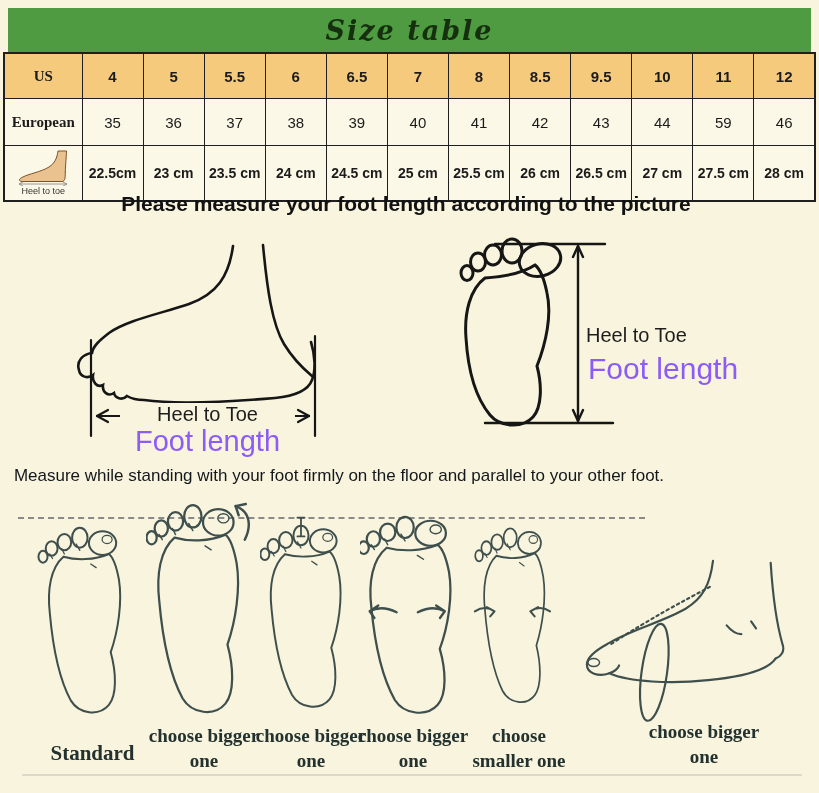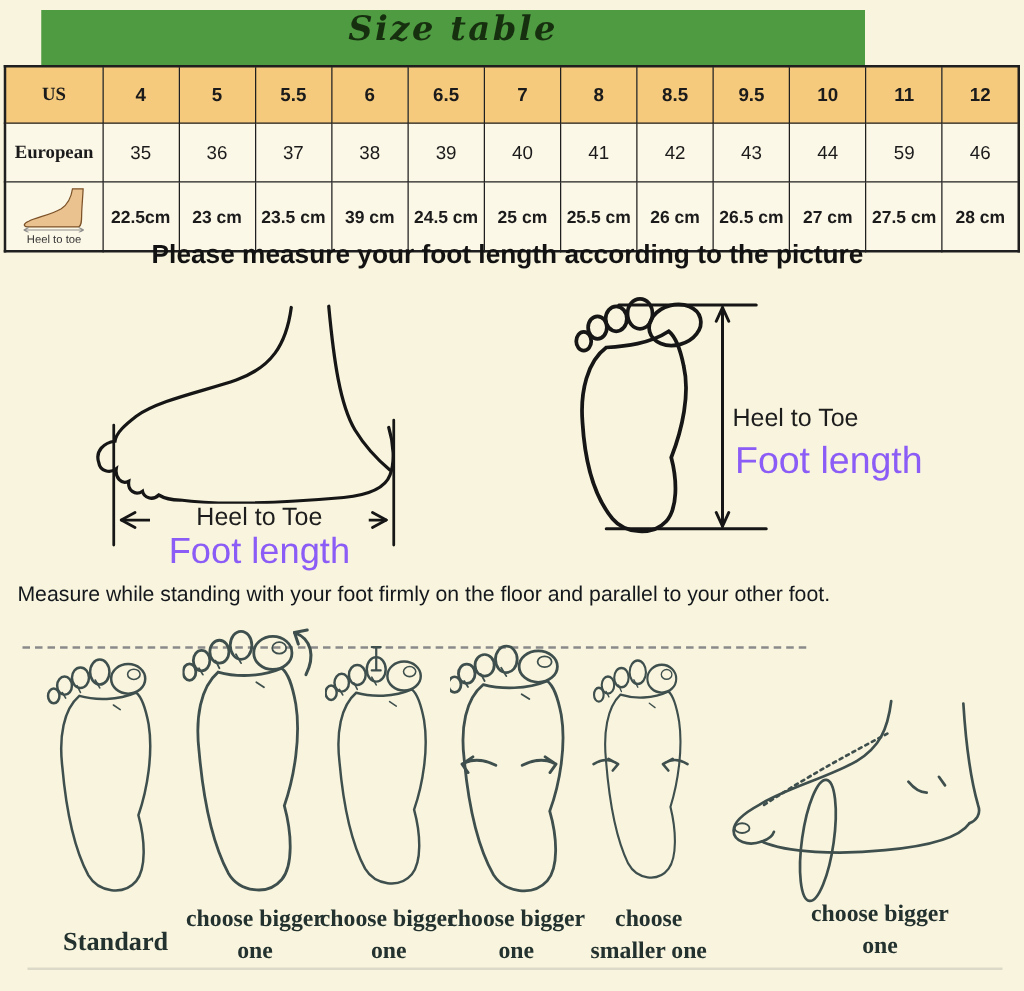--- a/index.html
+++ b/index.html
@@ -1,22 +1,22 @@
 <!DOCTYPE html>
 <html><head>
 <meta charset="utf-8">
 <style>
   html,body{margin:0;padding:0;background:#f8f4dd;}
   .canvas{position:relative;width:819px;height:793px;background:#f8f4dd;
           font-family:"Liberation Sans",sans-serif;overflow:hidden;color:#1b1b1b;}
   .abs{position:absolute;}
 
   
-  .title-bar{left:8px;top:8px;width:659px;height:44px;background:#4f9b41;
-             display:flex;align-items:flex-start;justify-content:center;margin-left:25px;}
+  .title-bar{left:8px;top:8px;width:803px;height:44px;background:#4f9b41;
+             display:flex;align-items:center;justify-content:center;}
   .title-text{font-family:"DejaVu Serif",serif;font-style:italic;font-weight:700;
               font-size:27px;letter-spacing:2px;color:#16300f;}
 
   
   .size-table-wrap{left:3px;top:52px;}
   table.size{border-collapse:collapse;table-layout:fixed;width:813px;border:2px solid #1f1f1f;}
   table.size td{border:1px solid #1f1f1f;text-align:center;vertical-align:middle;
                 background:#fcf8e7;font-size:14px;padding:4px;}
   tr.row-us td{background:#f6ca7c;font-weight:600;height:36px;font-size:15px;}
   tr.row-eu td{height:38px;font-size:15px;}
@@ -117,21 +117,21 @@
             <svg width="56" height="36" viewBox="0 0 56 36">
               <path fill="#e9c28f" stroke="#7c5228" stroke-width="1" d="M43,1 C42,8 40,13 34,17 C26,22 13,24 8,27 C4,28.5 3,31 7,31.5 L48,31.5 C51,30 50,24 50.5,17 C51,9 51.5,3 51.5,1 Z"></path>
               <path stroke="#8d8d8d" stroke-width="0.9" fill="none" d="M4,34 L52,34 M4,34 l4,-2 M4,34 l4,2 M52,34 l-4,-2 M52,34 l-4,2"></path>
             </svg>
             <span class="cap">Heel to toe</span>
           </div>
         </td>
         <td>22.5cm</td>
         <td>23 cm</td>
         <td>23.5 cm</td>
-        <td>39 cm</td>
+        <td>24 cm</td>
         <td>24.5 cm</td>
         <td>25 cm</td>
         <td>25.5 cm</td>
         <td>26 cm</td>
         <td>26.5 cm</td>
         <td>27 cm</td>
         <td>27.5 cm</td>
         <td>28 cm</td>
       </tr>
     </tbody>

